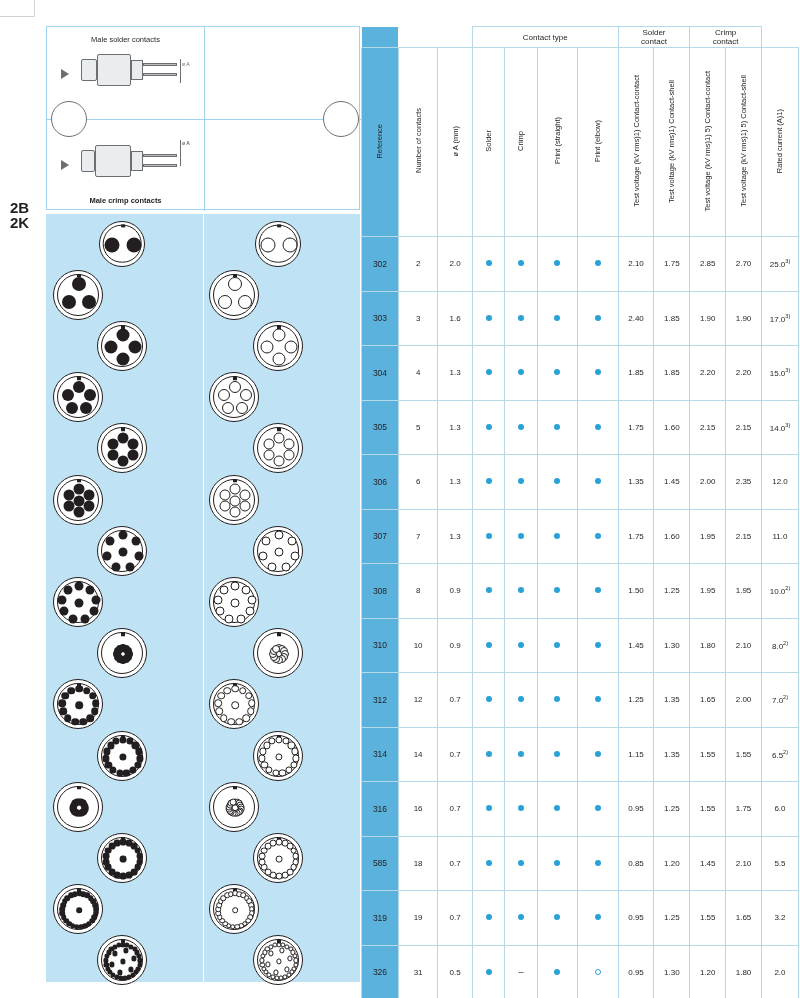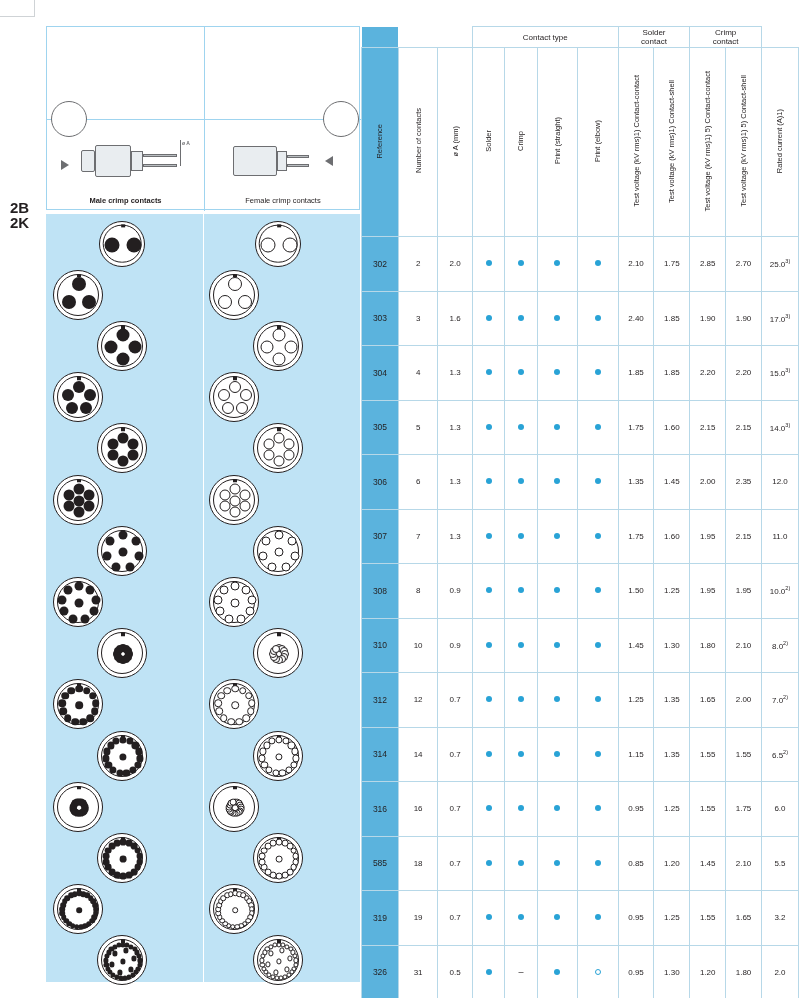--- a/index.html
+++ b/index.html
@@ -248,46 +248,49 @@
 
 <div class="series-label">
   <div>2B</div>
   <div>2K</div>
 </div>
 
 <div class="illus-panel">
   <div class="illus-divider-v"></div>
   <div class="illus-divider-h"></div>
 
+  <div class="illus-cell" style="left:0;top:0;width:157px;height:92px;">
+    <div class="illus-title" style="top:8px;">Male solder contacts</div>
+    <div class="conn-wrap" style="left:0;top:22px;width:157px;height:50px;">
+      <div class="arrow arrow-right" style="left:14px;top:20px;"></div>
+      <div class="body-shape" style="left:34px;top:10px;width:16px;height:22px;border-radius:2px;"></div>
+      <div class="body-shape" style="left:50px;top:5px;width:34px;height:32px;border-radius:2px;"></div>
+      <div class="body-shape" style="left:84px;top:11px;width:12px;height:20px;"></div>
+      <div class="pin" style="left:96px;top:14px;width:34px;"></div>
+      <div class="pin" style="left:96px;top:24px;width:34px;"></div>
+      <div class="dimline" style="left:133px;top:10px;width:1px;height:24px;"></div>
+      <div class="dimtext" style="left:135px;top:12px;">ø A</div>
+    </div>
+  </div>
 
 
   <div class="illus-cell" style="left:0;top:93px;width:157px;height:91px;font-weight:bold;">
     <div class="illus-title" style="bottom:6px;top:auto;">Male crimp contacts</div>
     <div class="conn-wrap" style="left:0;top:18px;width:157px;height:52px;">
       <div class="arrow arrow-right" style="left:14px;top:22px;"></div>
       <div class="body-shape" style="left:34px;top:12px;width:14px;height:22px;border-radius:2px;"></div>
       <div class="body-shape" style="left:48px;top:7px;width:36px;height:32px;border-radius:2px;"></div>
       <div class="body-shape" style="left:84px;top:13px;width:12px;height:20px;"></div>
       <div class="pin" style="left:96px;top:16px;width:34px;"></div>
       <div class="pin" style="left:96px;top:26px;width:34px;"></div>
       <div class="dimline" style="left:133px;top:2px;width:1px;height:26px;"></div>
       <div class="dimtext" style="left:135px;top:2px;">ø A</div>
     </div>
   </div>
 
-  <div class="illus-cell" style="left:158px;top:93px;width:156px;height:91px;">
-    <div class="illus-title" style="bottom:6px;top:auto;">Female crimp contacts</div>
-    <div class="conn-wrap" style="left:0;top:18px;width:156px;height:52px;">
-      <div class="body-shape" style="left:28px;top:8px;width:44px;height:30px;border-radius:2px;"></div>
-      <div class="body-shape" style="left:72px;top:13px;width:10px;height:20px;"></div>
-      <div class="pin" style="left:82px;top:17px;width:22px;"></div>
-      <div class="pin" style="left:82px;top:26px;width:22px;"></div>
-      <div class="arrow arrow-left" style="left:120px;top:18px;"></div>
-    </div>
-  </div>
 
   <div class="front-face" style="left:4px;top:74px;width:34px;height:34px;"></div>
   <div class="front-face" style="left:276px;top:74px;width:34px;height:34px;"></div>
 </div>
 
 <div class="draw-bg"></div>
 <div class="draw-divider"></div>
 <div id="drawings-layer">
     <div class="face" style="left: 99px; top: 220.6px; width: 46px; height: 46px;">
       <div class="inner-ring" style="width: 38.64px; height: 38.64px;"></div>

